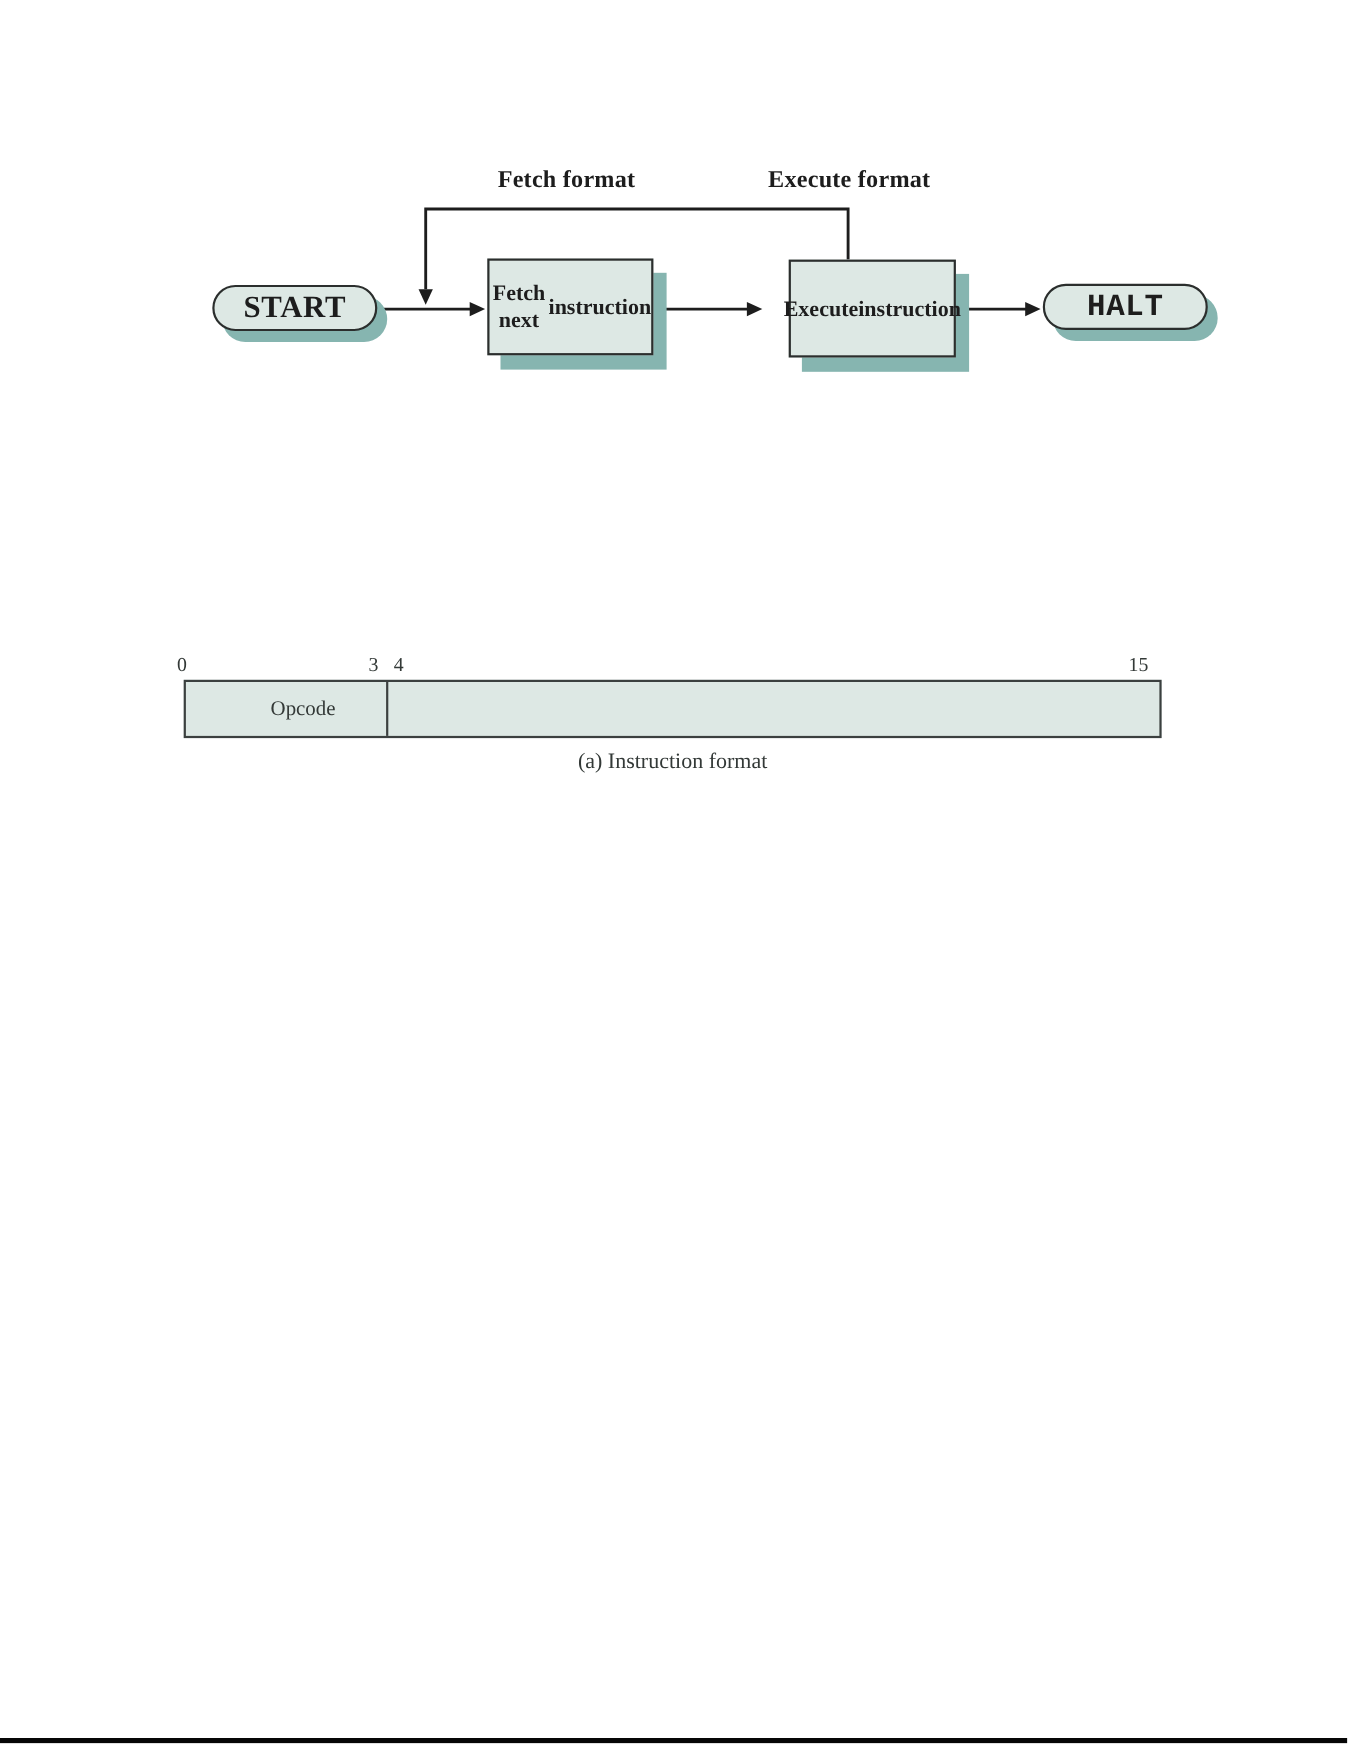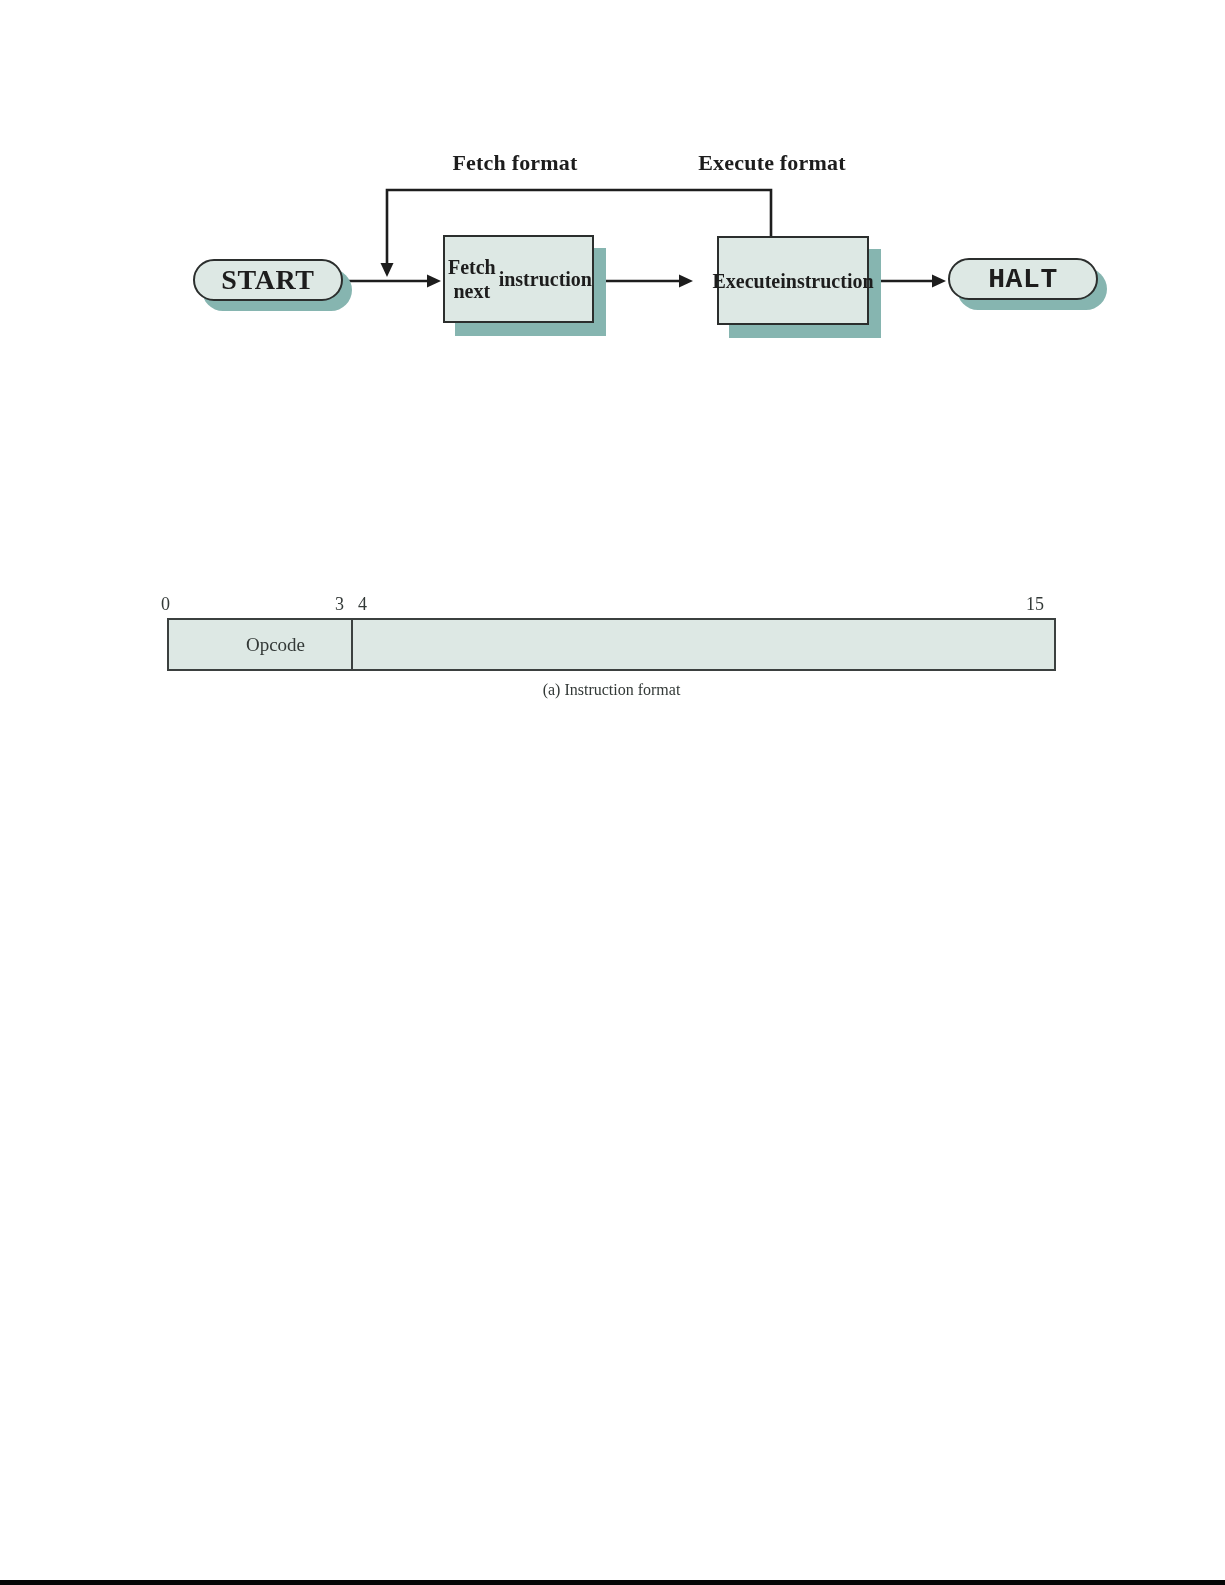--- a/index.html
+++ b/index.html
@@ -112,21 +112,21 @@
     border-right:2px solid var(--bar-border);
     padding-left:31px;
   }
   .format-cell.address{flex:1;}
 
   .format-caption{
     position:absolute;
     left:167px;top:681px;
     width:889px;
     text-align:center;
-    font-size:16px;
+    font-size:20px;
     color:var(--cell-ink);
   }
 
   .bottom-rule{
     position:absolute;
     left:0;bottom:0;
     width:100%;height:5px;
     background:#060606;
   }
 </style>

